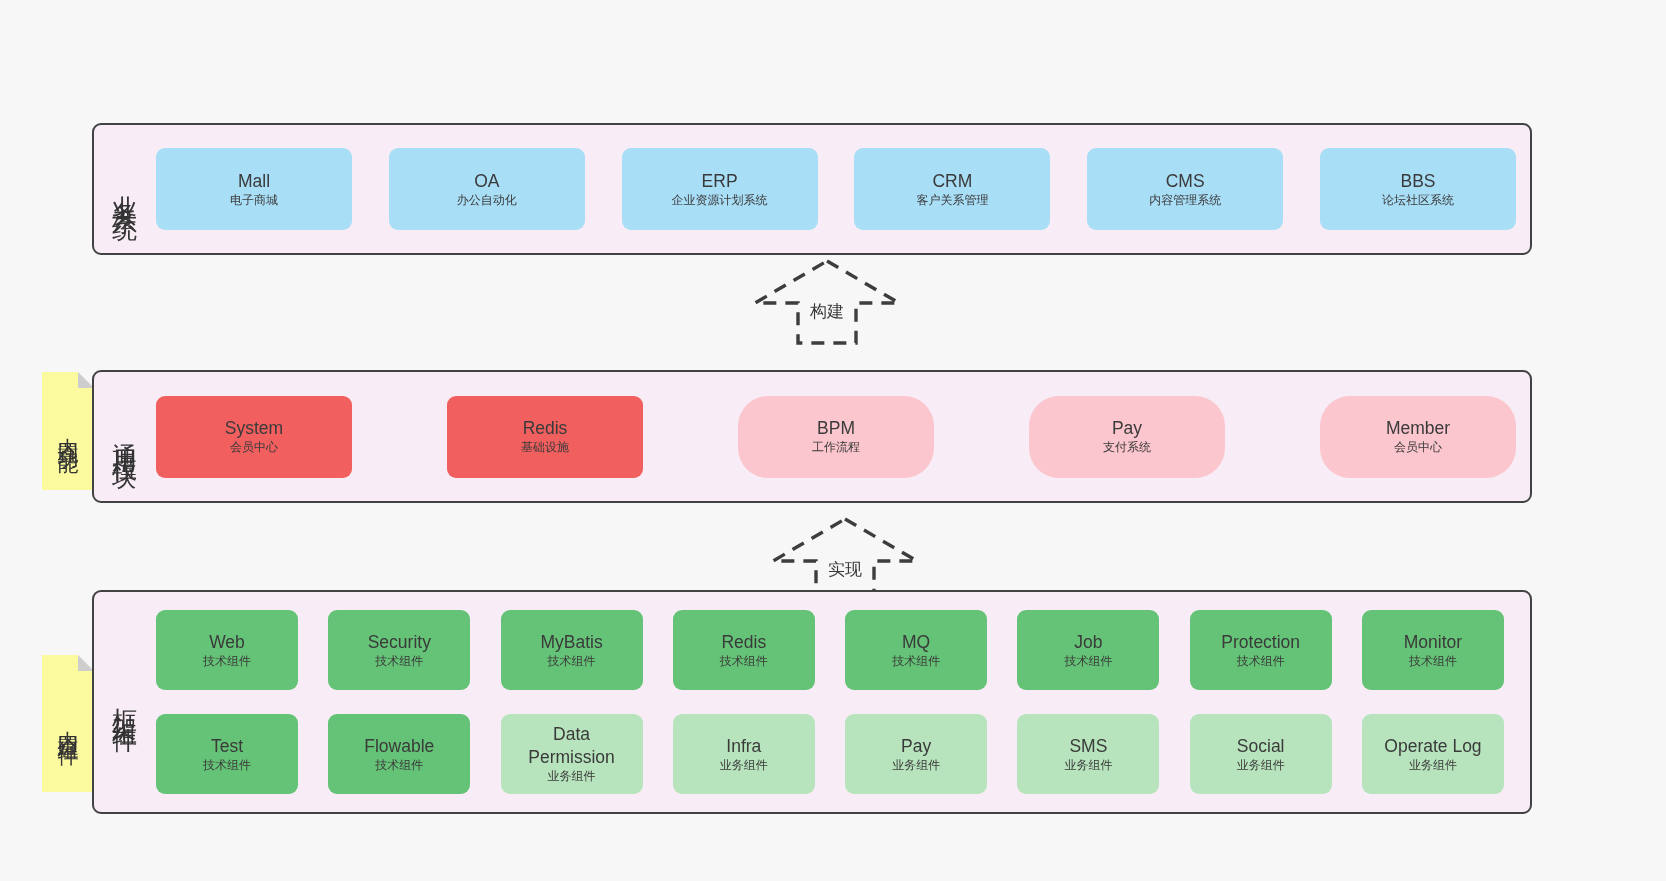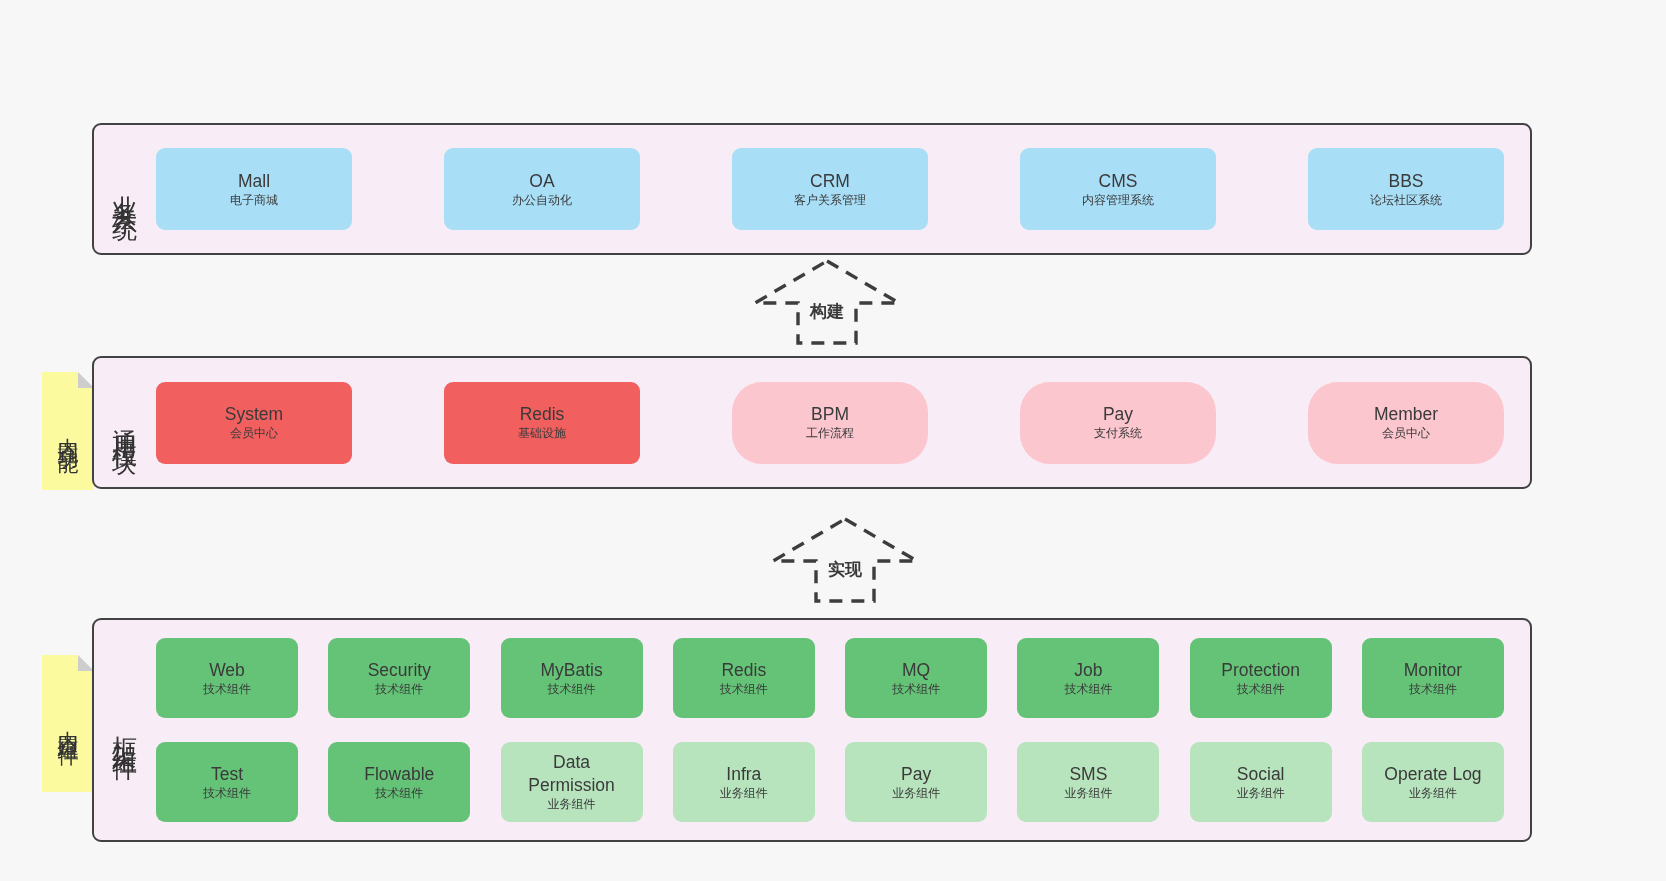--- a/index.html
+++ b/index.html
@@ -17,39 +17,39 @@
   .tier{
     position:absolute;left:92px;width:1440px;
     background:#f8edf6;
     border:2px solid #424242;
     border-radius:9px;
     box-sizing:border-box;
     display:flex;
     z-index:1;
   }
   .tier1{top:123px;height:132px;}
-  .tier2{top:356px;height:133px;}
-  .tier3{top:618px;height:224px;justify-content:space-between;}
+  .tier2{top:370px;height:133px;}
+  .tier3{top:590px;height:224px;justify-content:space-between;}
 
   .tier-label{
     writing-mode:vertical-rl;
     text-orientation:upright;
     font-size:25px;
     letter-spacing:7px;
     margin:auto 14px auto 15px;
     white-space:nowrap;
     color:#333;
   }
 
   .boxes-row{
     flex:1;
     display:flex;
     align-items:center;
     justify-content:space-between;
-    padding-right:26px;
+    padding-right:14px;
   }
   .boxes-col{
     flex:1;
     display:flex;
     flex-direction:column;
     justify-content:center;
     gap:24px;
     padding-right:26px;
   }
   .boxes-col .boxes-row{flex:none;padding-right:0;}
@@ -95,21 +95,21 @@
   }
   .note-text{
     writing-mode:vertical-rl;
     text-orientation:upright;
     font-size:21px;
     letter-spacing:5px;
     color:#333;
   }
 
   
-  .arrow{position:absolute;width:150px;height:88px;z-index:0;font-weight:bold;}
+  .arrow{position:absolute;width:150px;height:88px;z-index:0;}
   .arrow1{left:752px;top:258px;}
   .arrow2{left:770px;top:516px;}
   .arrow svg{display:block;width:100%;height:100%;}
   .arrow-label{
     position:absolute;left:0;right:0;top:42px;
     text-align:center;
     font-size:17px;
   }
   .arrow-label span{
     background:#f7f7f7;
@@ -134,20 +134,24 @@
     <div class="boxes-row">
       <div class="box wide blue">
         <div class="t">Mall</div>
         <div class="s">电子商城</div>
       </div>
       <div class="box wide blue">
         <div class="t">OA</div>
         <div class="s">办公自动化</div>
       </div>
       <div class="box wide blue">
+        <div class="t">ERP</div>
+        <div class="s">企业资源计划系统</div>
+      </div>
+      <div class="box wide blue">
         <div class="t">CRM</div>
         <div class="s">客户关系管理</div>
       </div>
       <div class="box wide blue">
         <div class="t">CMS</div>
         <div class="s">内容管理系统</div>
       </div>
       <div class="box wide blue">
         <div class="t">BBS</div>
         <div class="s">论坛社区系统</div>

